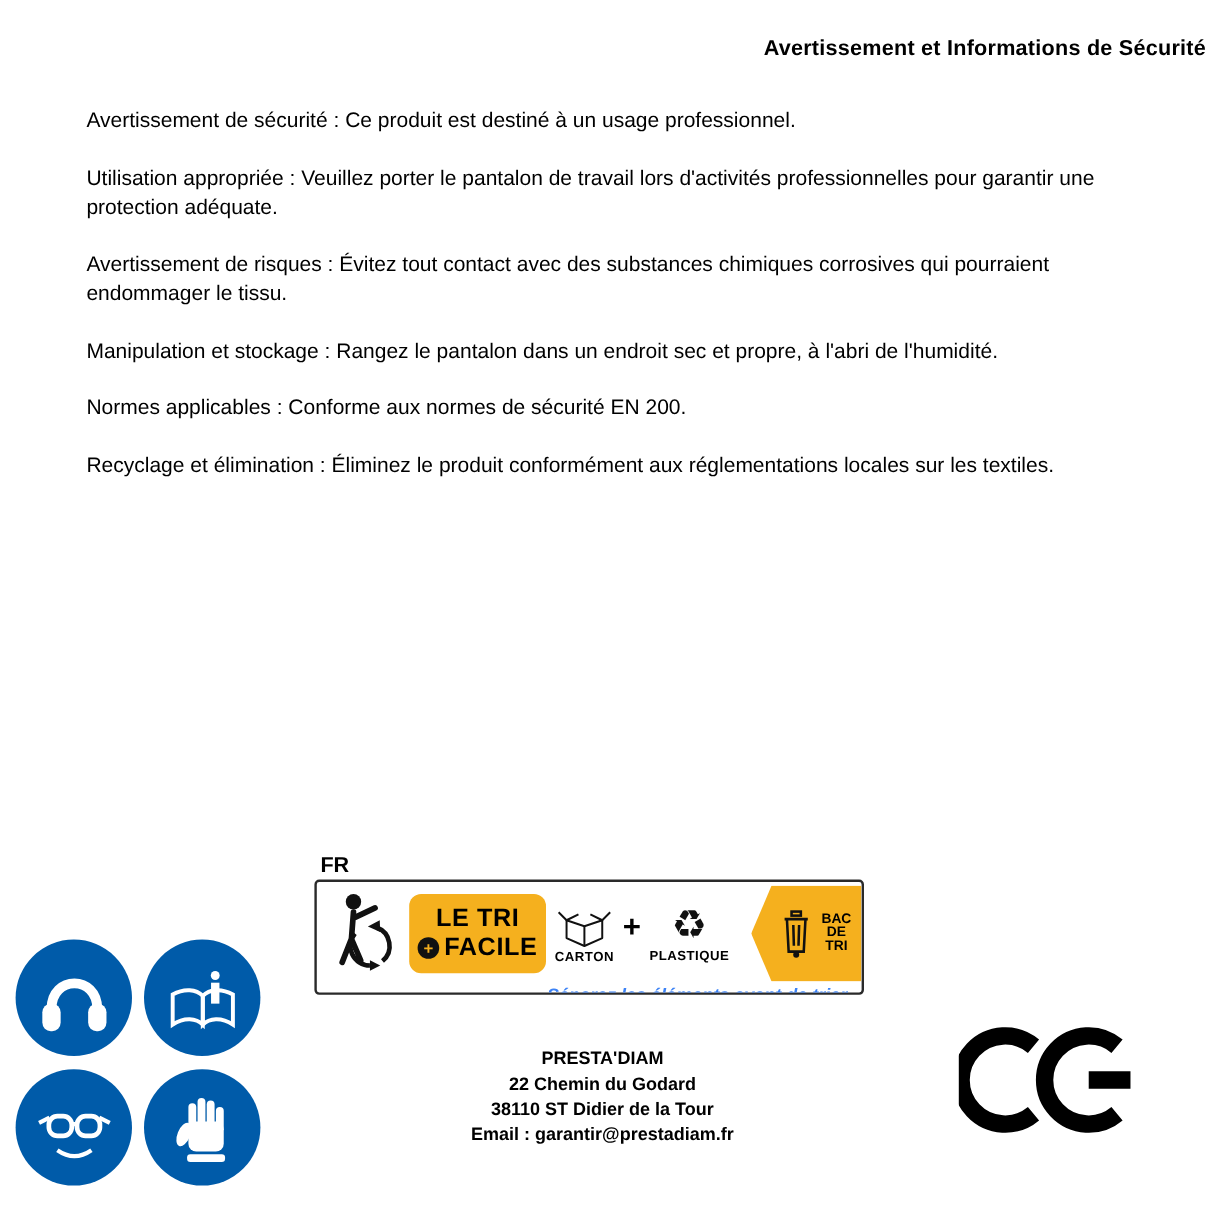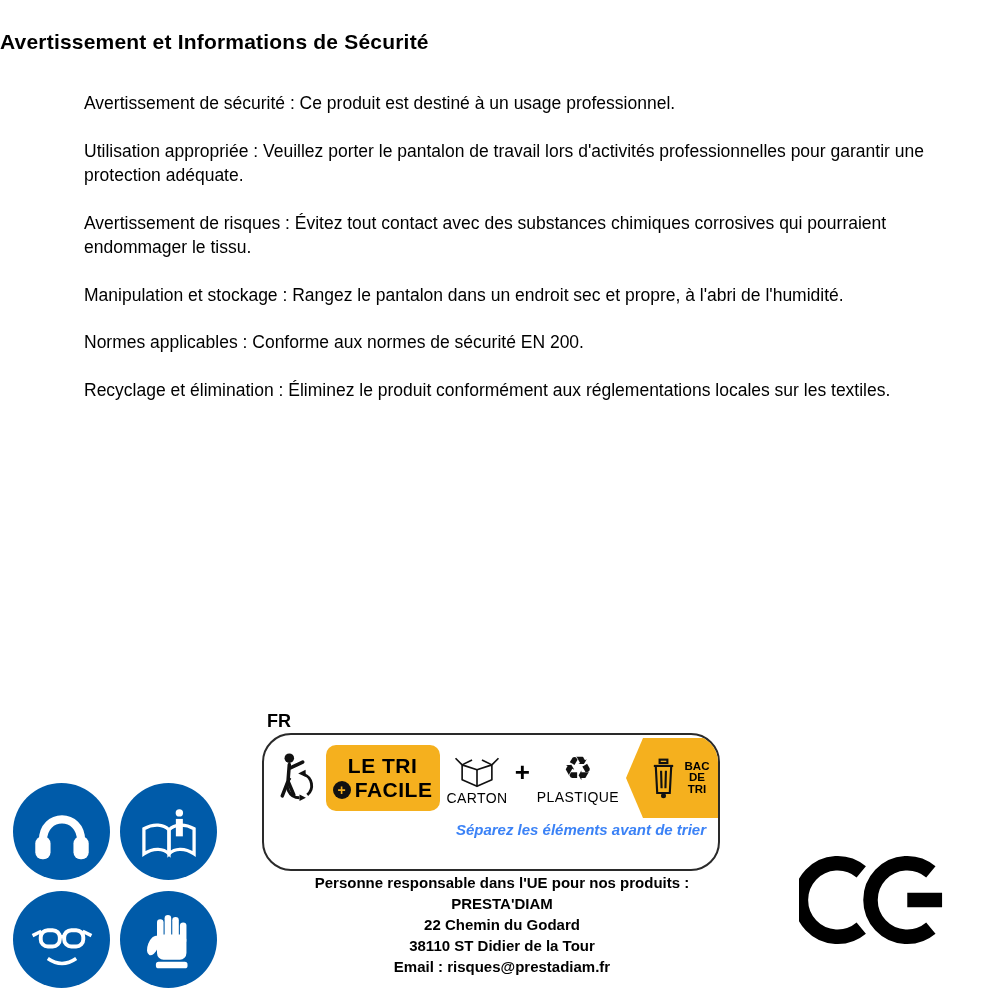--- a/index.html
+++ b/index.html
@@ -5,75 +5,75 @@
   * { margin:0; padding:0; box-sizing:border-box; }
   html, body { width:1005px; height:1005px; }
   body {
     background:#ffffff;
     color:#000000;
     font-family:"Liberation Sans", sans-serif;
     position:relative;
     overflow:hidden;
   }
   .title {
-    text-align:left;
+    text-align:right;
     padding-top:30px;
-    font-size:21px;
+    font-size:18px;
     font-weight:bold;
     letter-spacing:.2px;
   }
   .content {
     margin:37px 0 0 72px;
     width:872px;
     font-size:17.5px;
     line-height:24.5px;
   }
-  .content p { margin-bottom:23px;margin-left:12px; }
+  .content p { margin-bottom:23px; }
 
   
   .pictograms {
     position:absolute; left:13px; top:783px;
     display:grid;
     grid-template-columns:repeat(2, 97px);
     grid-auto-rows:97px;
     gap:11px 10px;
   }
   .picto {
     width:97px; height:97px; border-radius:50%;
     background:#005BA9;
     display:flex; align-items:center; justify-content:center;
   }
 
   
   .fr-label { position:absolute; left:267px; top:711px; font-size:18px; font-weight:bold; }
   .banner {
     position:absolute; left:262px; top:733px;
-    width:458px; height:138px;
-    border:2px solid #2a2a2a; border-radius:29px;
+    width:458px; height:96px;
+    border:2px solid #2a2a2a; border-radius:4px;
     background:#fff; overflow:hidden;
   }
   .banner-top {
     display:flex; align-items:center;
     height:86px; padding-left:10px; gap:7px;
   }
   .tri-badge {
     background:#F5B01E; border-radius:10px;
     width:114px; height:66px; flex:none;
     display:flex; flex-direction:column; align-items:center; justify-content:center; gap:2px;
   }
   .tri-line1, .tri-line2 { font-size:21px; font-weight:bold; letter-spacing:.5px; line-height:1.05; }
   .tri-line2 { display:flex; align-items:center; gap:4px; }
   .plus-disc {
     width:18px; height:18px; border-radius:50%;
     background:#111; color:#F5B01E;
     font-size:14px; font-weight:bold;
     display:inline-flex; align-items:center; justify-content:center;
   }
   .mat { display:flex; flex-direction:column; align-items:center; gap:2px; flex:none; }
-  .mat-label { font-size:14px; font-weight:normal; letter-spacing:.4px; }
+  .mat-label { font-size:11px; font-weight:bold; letter-spacing:.4px; }
   .recycle-glyph { font-family:"DejaVu Sans", sans-serif; font-size:33px; line-height:36px; color:#111; }
   .sep { font-size:26px; font-weight:bold; margin-bottom:12px; }
   .pennant {
     margin-left:auto; flex:none;
     width:92px; height:80px;
     background:#F5B01E;
     clip-path:polygon(0 50%, 17px 0, 100% 0, 100% 100%, 17px 100%);
     display:flex; align-items:center; justify-content:center;
     gap:7px; padding-left:14px;
   }
@@ -201,25 +201,24 @@
           <div>BAC</div>
           <div>DE</div>
           <div>TRI</div>
         </div>
       </div>
     </div>
     <div class="banner-bottom">Séparez les éléments avant de trier</div>
   </div>
 
   <div class="address">
-    <div>Personne responsable dans l'UE pour nos produits :</div>
     <div>PRESTA'DIAM</div>
     <div>22 Chemin du Godard</div>
     <div>38110 ST Didier de la Tour</div>
-    <div>Email : risques@prestadiam.fr</div>
+    <div>Email : garantir@prestadiam.fr</div>
   </div>
 
   <div class="ce">
     <svg viewBox="0 0 150 96" width="145" height="96">
       <g fill="none" stroke="#000" stroke-width="15">
         <path d="M 64.4 18.9 A 38 38 0 1 0 64.4 77.1"></path>
         <path d="M 136.4 18.9 A 38 38 0 1 0 136.4 77.1"></path>
         <path d="M 112 48 L 148 48"></path>
       </g>
     </svg>

